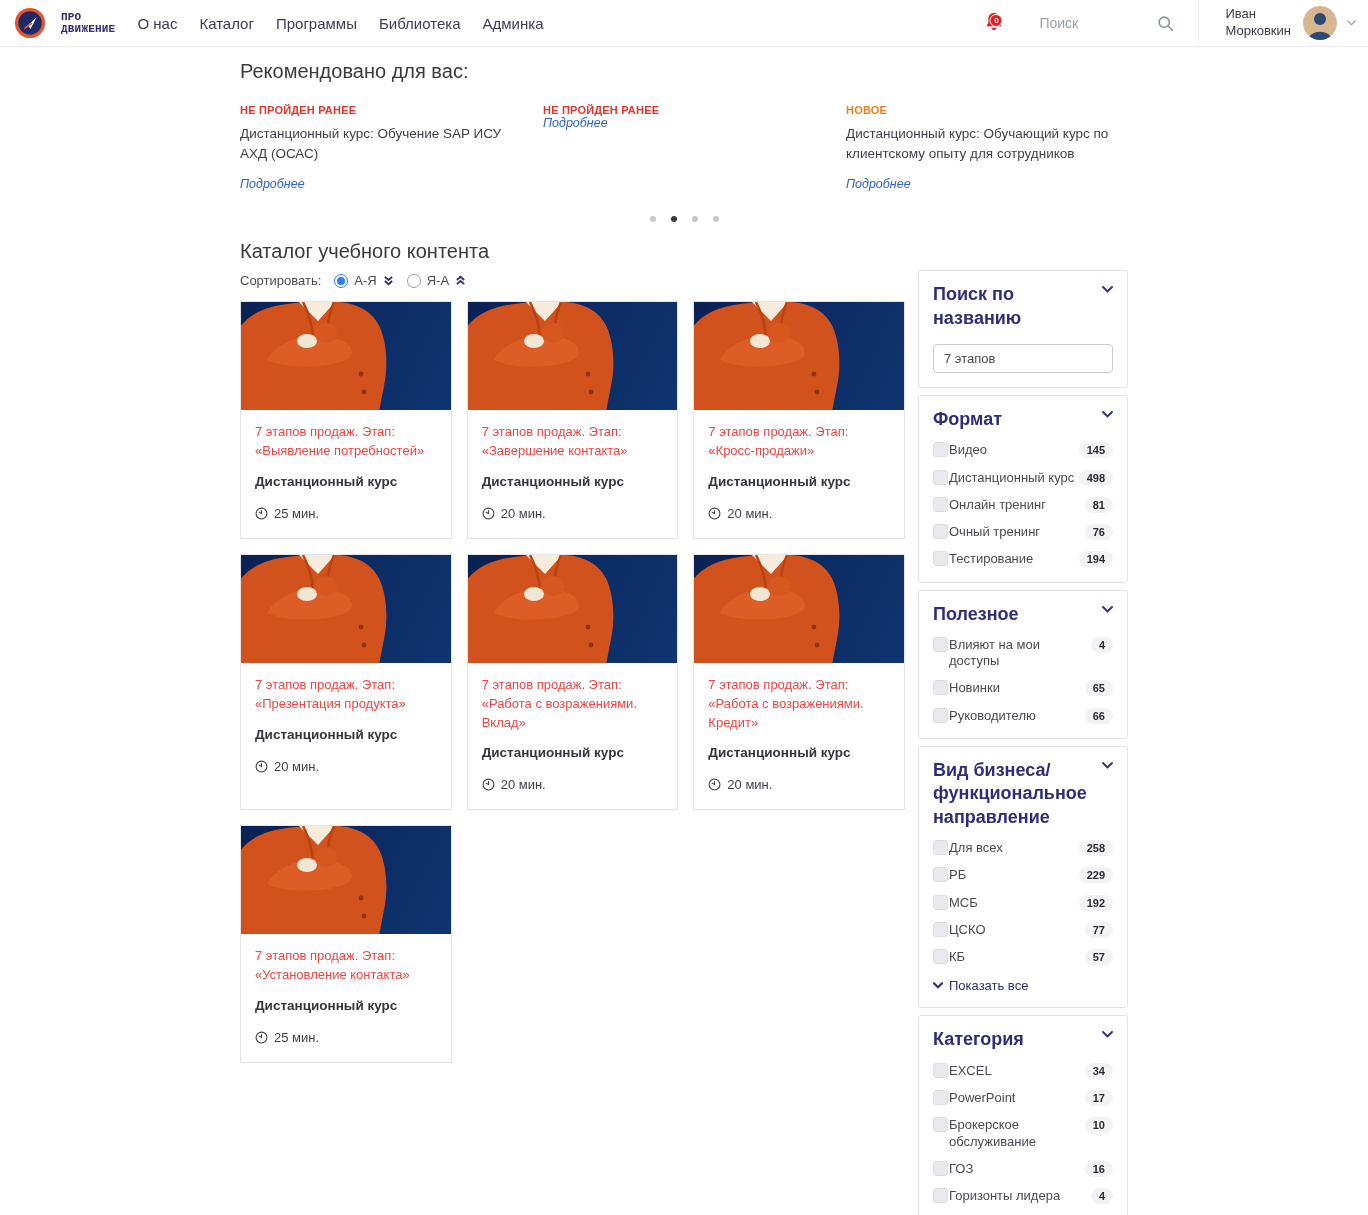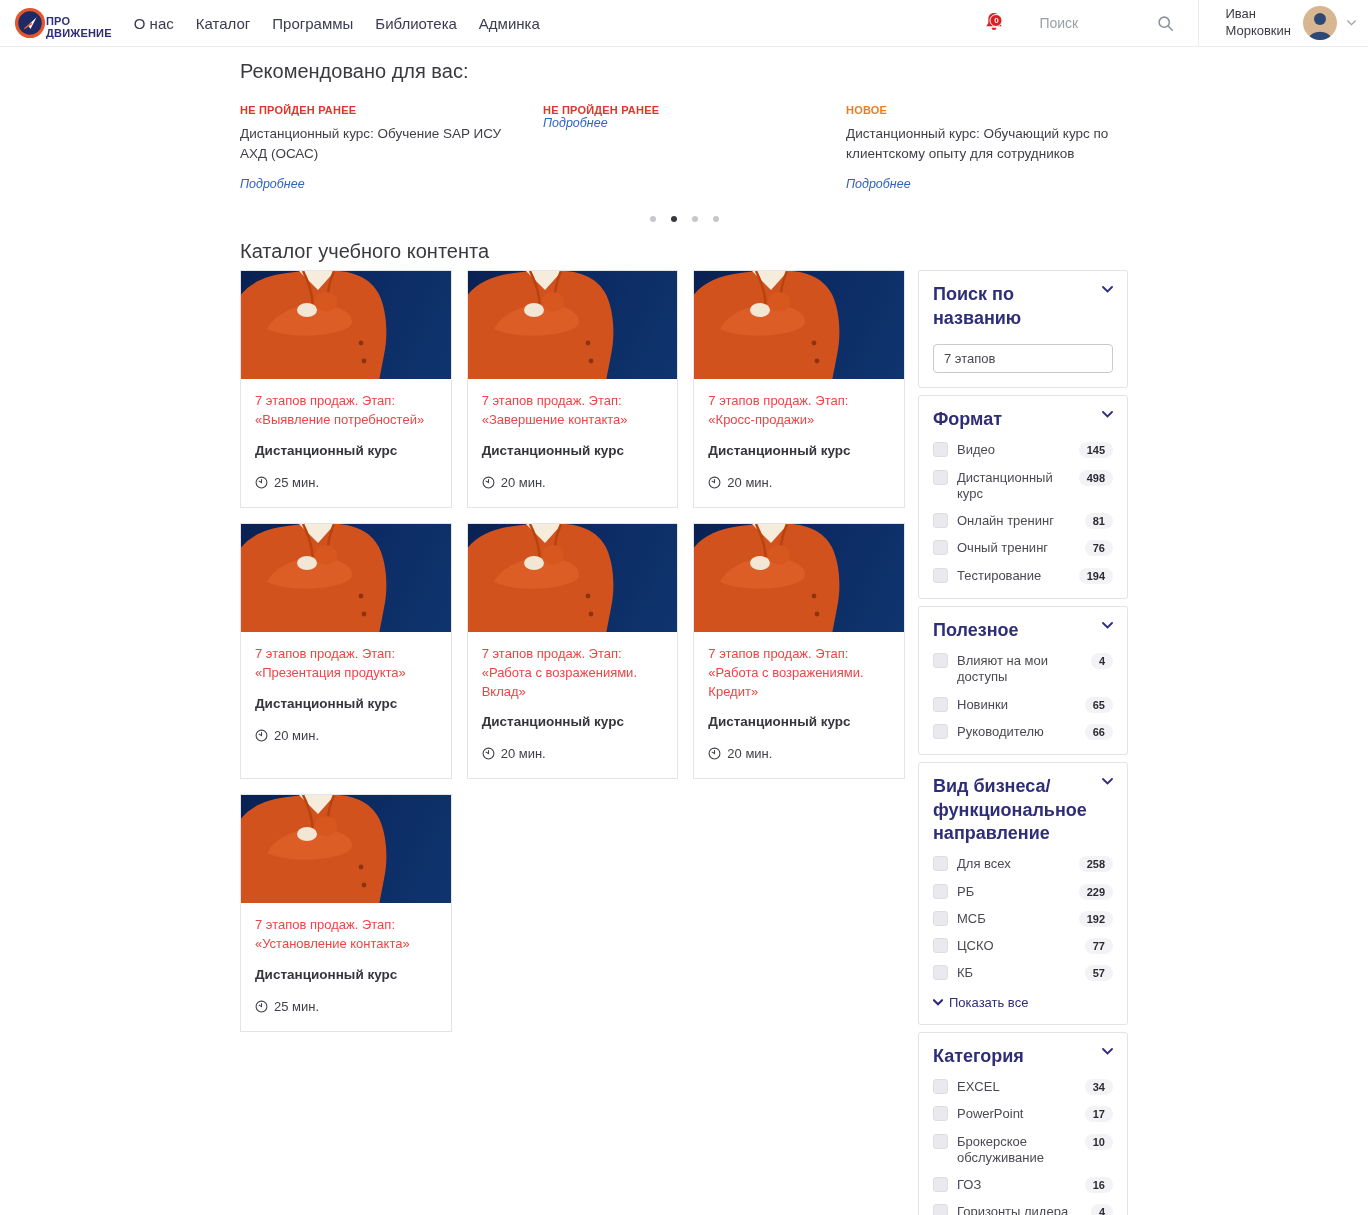--- a/index.html
+++ b/index.html
@@ -8,21 +8,21 @@
     width: 1368px; margin: 0 auto; font-family: "Liberation Sans", sans-serif;
     color: #3c3c46; -webkit-font-smoothing: antialiased;
   }
   .page { width: 1368px; min-height: 1215px; display: flex; flex-direction: column; }
 
   
   .header {
     height: 47px; display: flex; align-items: center;
     padding: 0 12px 0 14px; border-bottom: 1px solid #ececef; background: #fff;
   }
-  .logo { display: flex; align-items: flex-end; gap: 0; cursor: pointer; }
+  .logo { display: flex; align-items: center; gap: 15px; cursor: pointer; font-family: Liberation Mono, monospace; }
   .logo-text { font-size: 11px; font-weight: 700; color: #2e2d78; line-height: 1.1; letter-spacing: .2px; }
   .nav { display: flex; align-items: center; gap: 22px; margin-left: 22px; }
   .nav-item { font-size: 15px; color: #3b3b52; cursor: pointer; }
   .header-right { margin-left: auto; display: flex; align-items: center; height: 100%; }
   .bell-wrap { position: relative; width: 26px; height: 26px; margin-right: 30px; cursor: pointer; }
   .bell-badge {
     position: absolute; top: 4px; left: 50%; transform: translateX(-50%);
     min-width: 13px; height: 13px; background: #dd1d21; border: 1.5px solid #fff;
     border-radius: 50%; color: #fff; font-size: 8px; font-weight: 700;
     display: flex; align-items: center; justify-content: center;
@@ -71,21 +71,21 @@
 
   
   .filter-box { border: 1px solid #e3e3e7; border-radius: 3px; background: #fff; padding: 12px 14px 14px; margin-bottom: 7px; }
   .fb-head { display: flex; align-items: flex-start; justify-content: space-between; gap: 8px; cursor: pointer; }
   .fb-title { font-size: 18px; font-weight: 700; color: #2e2d78; line-height: 1.3; }
   .fb-head svg { margin-top: 3px; flex: none; }
   .filter-input {
     width: 100%; margin-top: 14px; border: 1px solid #c9c9d0; border-radius: 4px;
     padding: 6px 10px; font-size: 13px; color: #4a4a52; font-family: inherit; outline: none;
   }
-  .f-item { display: flex; align-items: flex-start; gap: 9px; margin-top: 11px; cursor: pointer; }
+  .f-item { display: flex; align-items: flex-start; gap: 1px; margin-top: 11px; cursor: pointer; }
   .checkbox { width: 15px; height: 15px; border-radius: 3px; background: #eaeaee; border: 1px solid #dddde2; flex: none; margin-top: 0; }
   .f-label { flex: 1; font-size: 13px; color: #4a4a52; line-height: 1.25; }
   .f-count { font-size: 11px; font-weight: 700; color: #2b2b33; background: #f3f3f6; border-radius: 9px; padding: 2px 8px; flex: none; }
   .show-all { display: flex; align-items: center; gap: 6px; margin-top: 13px; color: #2e2d78; font-size: 13px; cursor: pointer; }
   .found-text { text-align: center; font-size: 14px; color: #4a4a52; margin: 19px 0 18px; }
 </style>
 </head>
 <body>
 
 <div class="page">
@@ -178,20 +178,39 @@
       <span class="dot"></span>
     </div>
   </section>
 
   <section class="catalog container">
     <h2 class="section-title">Каталог учебного контента</h2>
 
     <div class="main-grid">
 
       <div>
+        <div class="sort-row">
+          <span>Сортировать:</span>
+          <span class="sort-opt">
+            <span class="radio checked"></span>
+            <span>А-Я</span>
+            <svg width="11" height="11" viewBox="0 0 12 12">
+              <path d="M2 2 L6 5.5 L10 2" stroke="#2e2d78" stroke-width="2" fill="none"></path>
+              <path d="M2 6.5 L6 10 L10 6.5" stroke="#2e2d78" stroke-width="2" fill="none"></path>
+            </svg>
+          </span>
+          <span class="sort-opt">
+            <span class="radio"></span>
+            <span>Я-А</span>
+            <svg width="11" height="11" viewBox="0 0 12 12">
+              <path d="M2 5.5 L6 2 L10 5.5" stroke="#2e2d78" stroke-width="2" fill="none"></path>
+              <path d="M2 10 L6 6.5 L10 10" stroke="#2e2d78" stroke-width="2" fill="none"></path>
+            </svg>
+          </span>
+        </div>
 
         <div class="cards-grid">
 
             <div class="course-card">
               <div class="card-img">
                 <svg viewBox="0 0 213 108" width="213" height="108" preserveAspectRatio="xMinYMid slice">
                   <path d="M-4,110 L-4,30 C4,14 22,5 46,2 L62,0 L98,0 C120,2 134,12 140,28 C146,44 147,66 143,84 L138,110 Z" fill="#d2521e"></path>
                   <path d="M58,0 L94,0 L77,19 Z" fill="#f6ecdc"></path>
                   <path d="M62,0 C71,18 74,34 70,54" stroke="#b8430f" stroke-width="2.5" fill="none"></path>
                   <path d="M93,0 C87,14 85,26 88,40" stroke="#b8430f" stroke-width="2.5" fill="none"></path>

